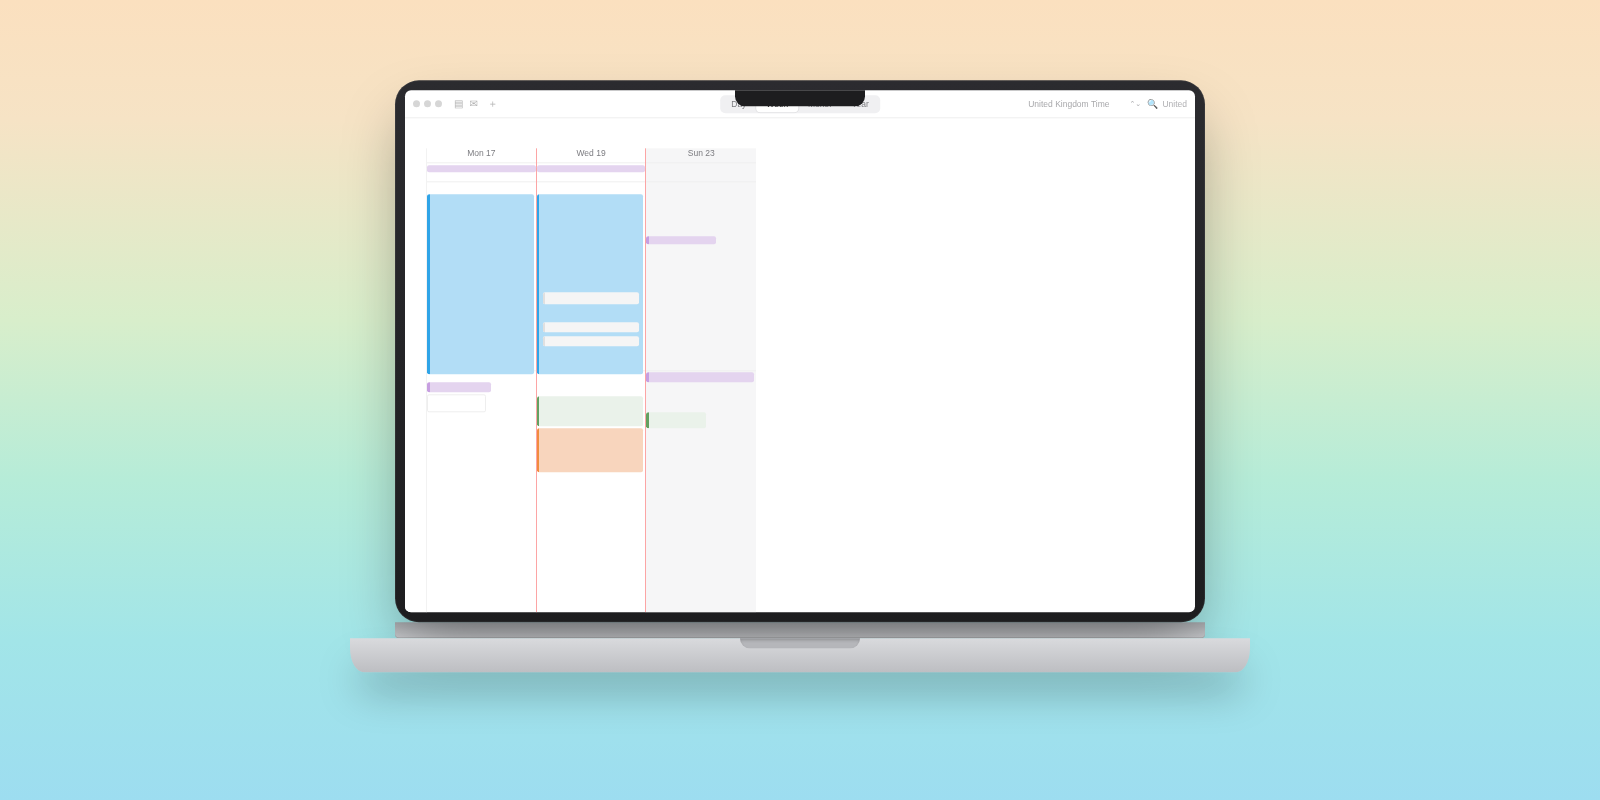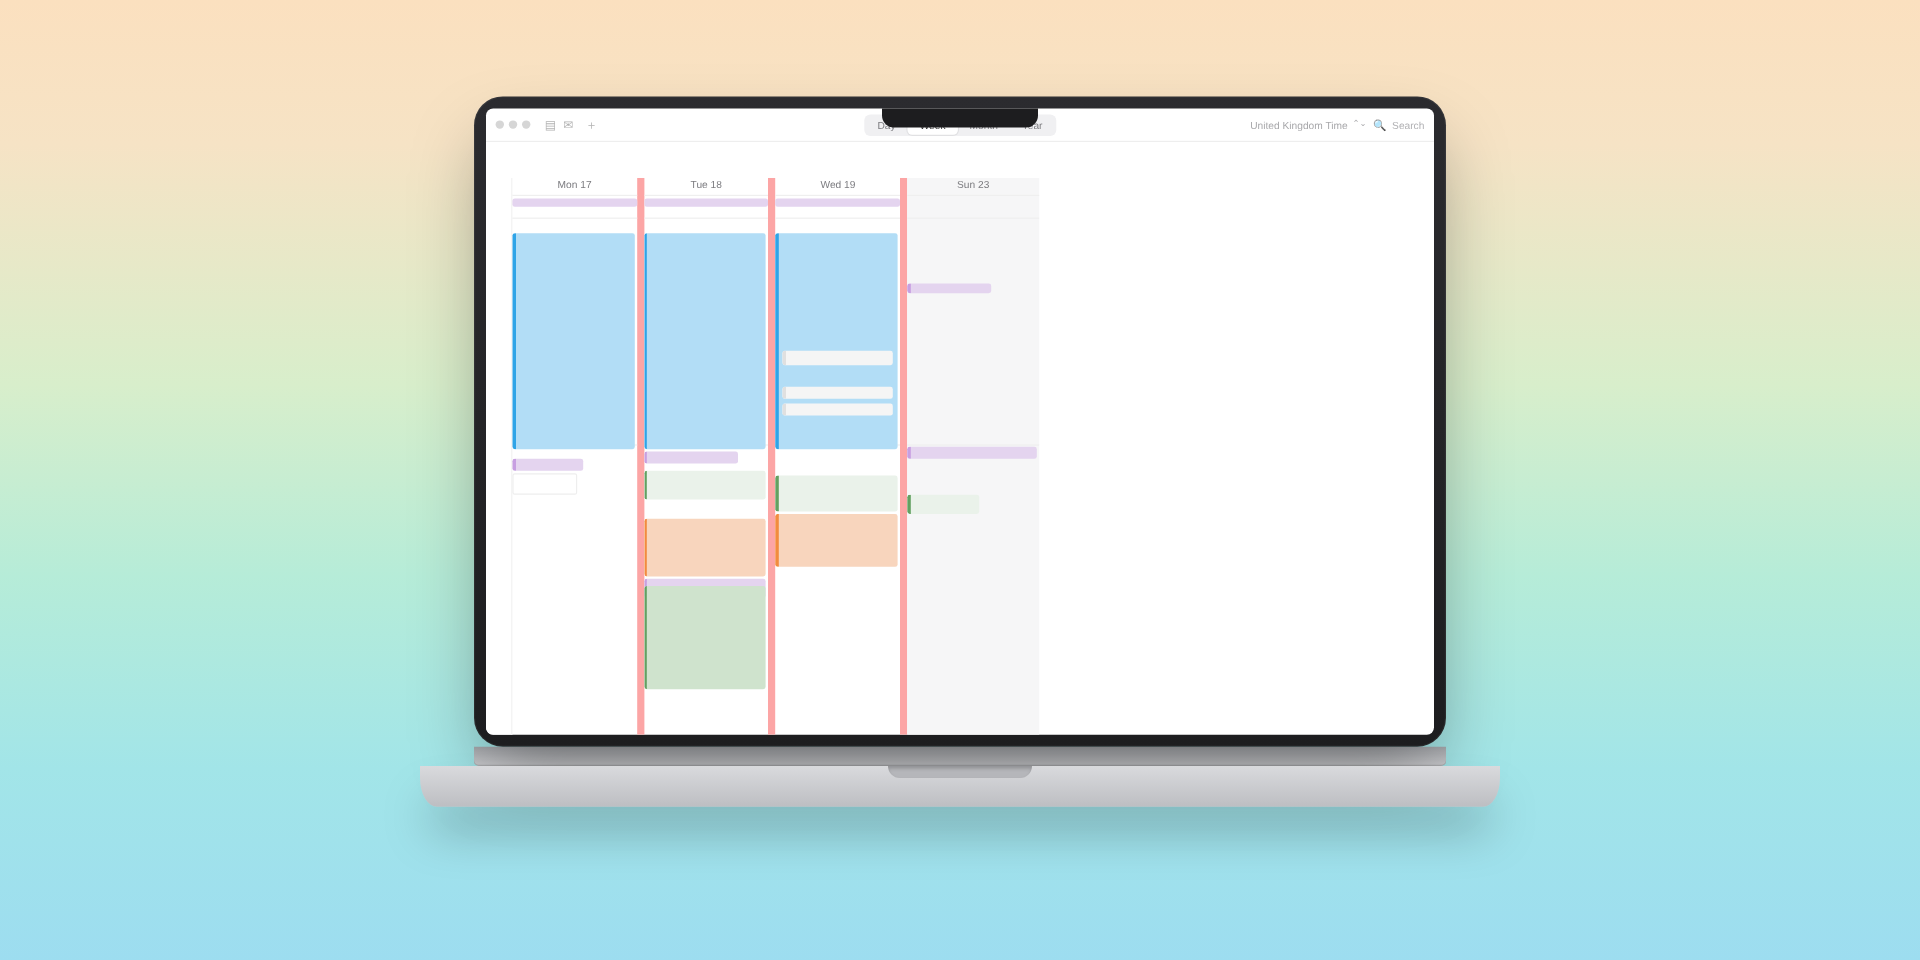--- a/index.html
+++ b/index.html
@@ -67,39 +67,39 @@
   .traffic { display:flex; gap:4px; margin-right:6px; }
   .traffic span { width:7px; height:7px; border-radius:50%; background:#d6d6d6; }
   .toolbtn { color:#b3b3b3; font-size:10px; }
   .plus { margin-left:4px; }
   .segctrl {
     position:absolute; left:50%; transform:translateX(-50%);
     display:flex; background:#f0f0f2; border-radius:5px; padding:1px;
   }
   .segctrl .seg { padding:3px 10px; border-radius:4px; color:#7a7a7e; }
   .segctrl .seg.active { background:#fff; color:#333; box-shadow: 0 0 0 1px rgba(0,0,0,.06);}
-  .tzpicker { margin-left:auto; display:flex; align-items:center; gap:4px; color:#a8a8ab; }
+  .tzpicker { margin-left:auto; display:flex; align-items:center; gap:20px; color:#a8a8ab; }
   .tzpicker .chev { font-size:7px; line-height:1; }
   .search { display:flex; align-items:center; gap:4px; color:#b0b0b3; }
   .search .mag { font-size:9px; }
 
   .titlebar {
     height: 30px; display:flex; align-items:center; padding:0 10px; justify-content:space-between;
   }
   .monthtitle { font-size:16px; letter-spacing:.2px; }
   .monthtitle b { font-weight:700; }
   .monthtitle .yr { color:#5a5a5d; font-weight:400; }
   .navcluster { display:flex; align-items:center; gap:4px; color:#6a6a6e; }
   .navcluster .nav { width:14px; height:14px; border:1px solid #ddd; border-radius:4px; display:flex; align-items:center; justify-content:center; font-size:8px; background:#fff; }
   .navcluster .today { padding:2px 6px; border:1px solid #ddd; border-radius:4px; background:#fff; font-size:8.5px; }
 
   .grid { position:absolute; top:58px; bottom:0; left:0; right:0; display:grid;
           grid-template-columns: 22px repeat(7, 1fr); }
   .gutter { border-right:1px solid #f2f2f2; background:#fff; }
-  .daycol { border-right:6px solid #fca5a5; position:relative; }
+  .daycol { border-right:1px solid #fca5a5; position:relative; }
   .daycol:last-child { border-right:none; }
   .daycol.weekend { background:#f6f6f7; }
 
   .dayhead { height:14px; text-align:center; color:#7c7c80; font-size:8.5px; }
   .alldayrow { height:20px; border-bottom:1px solid #EFEFEF; border-top:1px solid #EFEFEF; }
   .midsep { position:absolute; left:0; right:0; top:222px; height:0; border-top:1px solid #EFEFEF; pointer-events:none; }
 
   .daybody { position:absolute; top:34px; bottom:0; left:0; right:0; }
   .evt {
     position:absolute; border-radius:2px;
@@ -146,21 +146,21 @@
               <div class="seg">Month</div>
               <div class="seg">Year</div>
             </div>
 
           <div class="tzpicker">
             <span>United Kingdom Time</span>
             <span class="chev">⌃⌄</span>
           </div>
           <div class="search">
             <span class="mag">🔍</span>
-            <span>Search</span>
+            <span>United</span>
           </div>
         </div>
 
 
         <div class="grid" id="grid">
           <div class="gutter"></div>
 
         <div class="daycol">
               <div class="dayhead">Mon 17</div>
               <div class="alldayrow allday" style="position: relative;">
@@ -168,47 +168,20 @@
               </div>
               <div class="midsep"></div>
               <div class="daybody">
                 <div class="evt c-blue" style="top: 12px; height: 180px; left: 0px; right: 2px;">
                   <div class="bar"></div>
                 </div>
                 <div class="evt c-lav" style="top: 200px; height: 10px; left: 0px; right: 45px;">
                   <div class="bar"></div>
                 </div>
                 <div class="evt c-white" style="top: 212px; height: 18px; left: 0px; right: 50px;">
-                  <div class="bar"></div>
-                </div>
-              </div>
-            </div>
-            <div class="daycol">
-              <div class="dayhead">Tue 18</div>
-              <div class="alldayrow allday" style="position: relative;">
-                <div class="evt c-lav" style="left: 0px; right: 0px; top: 2px; height: 7px;"></div>
-              </div>
-              <div class="midsep"></div>
-              <div class="daybody">
-                <div class="evt c-blue" style="top: 12px; height: 180px; left: 0px; right: 2px;">
-                  <div class="bar"></div>
-                </div>
-                <div class="evt c-lav" style="top: 194px; height: 10px; left: 0px; right: 25px;">
-                  <div class="bar"></div>
-                </div>
-                <div class="evt c-grnb" style="top: 210px; height: 24px; left: 0px; right: 2px;">
-                  <div class="bar"></div>
-                </div>
-                <div class="evt c-peach" style="top: 250px; height: 48px; left: 0px; right: 2px;">
-                  <div class="bar"></div>
-                </div>
-                <div class="evt c-lav" style="top: 300px; height: 16px; left: 0px; right: 2px;">
-                  <div class="bar"></div>
-                </div>
-                <div class="evt c-grn2" style="top: 306px; height: 86px; left: 0px; right: 2px;">
                   <div class="bar"></div>
                 </div>
               </div>
             </div>
             <div class="daycol">
               <div class="dayhead">Wed 19</div>
               <div class="alldayrow allday" style="position: relative;">
                 <div class="evt c-lav" style="left: 0px; right: 0px; top: 2px; height: 7px;"></div>
               </div>
               <div class="midsep"></div>

